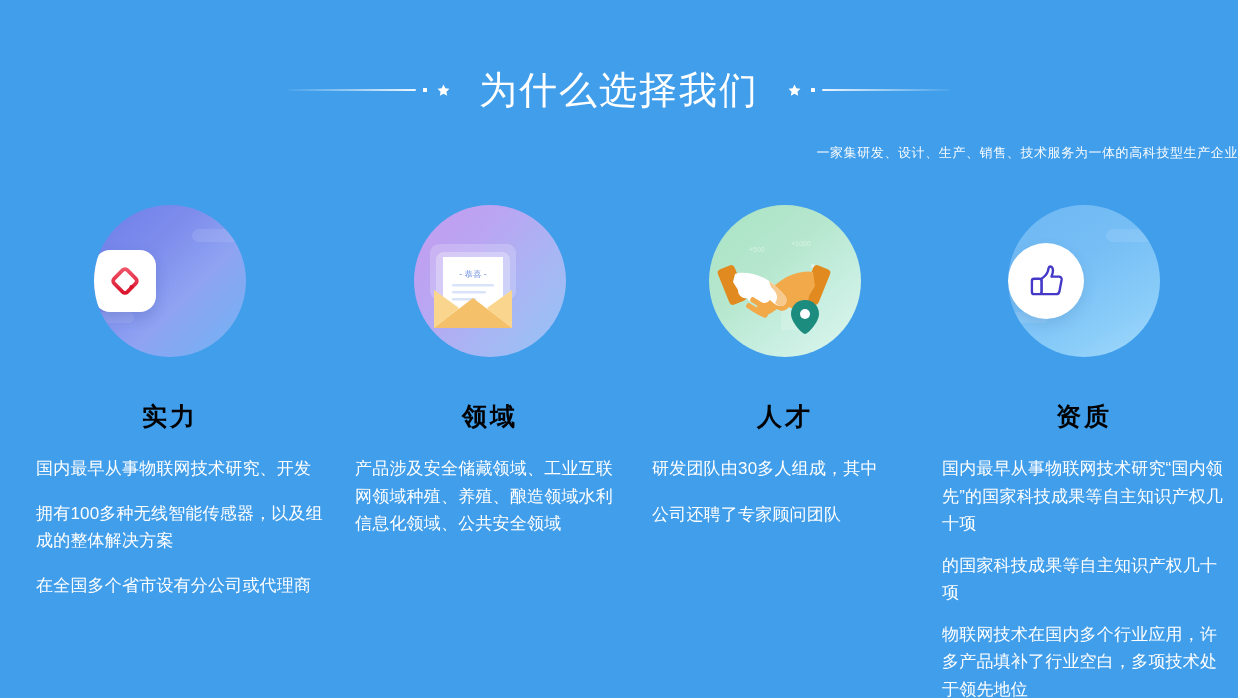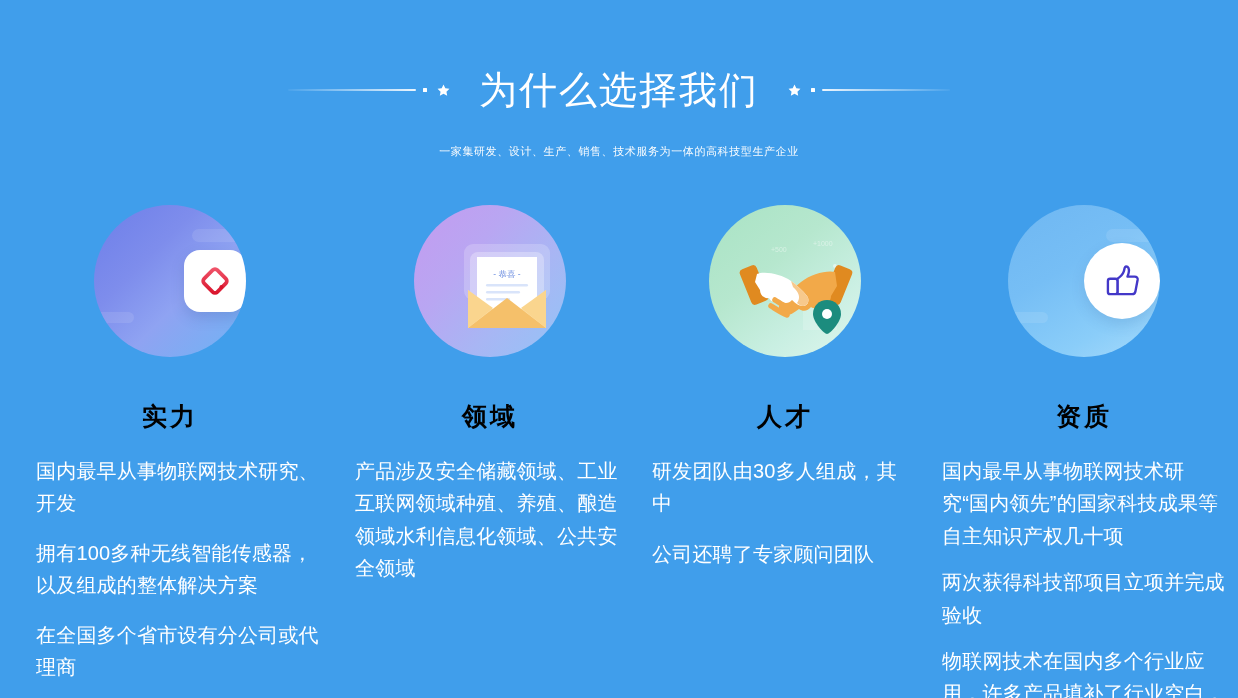--- a/index.html
+++ b/index.html
@@ -35,39 +35,39 @@
   .deco-star { width:15px; height:15px; display:block; }
   .deco.left .deco-star { margin-left:2px; }
   .deco.right .deco-star { margin-right:2px; }
 
   .page-title {
     color:#ffffff; font-size:38px; font-weight:400;
     letter-spacing:2px; margin:0 28px; white-space:nowrap;
     line-height:1;
   }
   .subtitle {
-    text-align:center; color:#ffffff; font-size:11px;
+    text-align:right; color:#ffffff; font-size:13px;
     letter-spacing:0.6px; margin-top:26px; opacity:0.97;
   }
 
   
   .columns {
     position:absolute; top:205px; left:0; width:1238px;
     display:flex;
   }
   .col { position:relative; }
   .col-1 { width:340px; }
   .col-2 { width:300px; }
   .col-3 { width:290px; }
   .col-4 { width:308px; }
 
   .icon-wrap { display:flex; justify-content:center; }
   .circle {
     width:152px; height:152px; border-radius:50%;
-    position:relative; display:flex; align-items:center; justify-content:flex-end;
+    position:relative; display:flex; align-items:center; justify-content:flex-start;
     overflow:hidden;
   }
   .circle.c1 { background:linear-gradient(135deg,#6D7EE9 0%,#7E8DEC 35%,#8FA3F2 60%,#6FB4F4 100%); }
   .circle.c2 { background:linear-gradient(130deg,#C49BF0 0%,#B9A6F2 35%,#A8B6F4 65%,#93C4F6 100%); }
   .circle.c3 { background:linear-gradient(140deg,#A9E3C4 0%,#B6E7CE 40%,#C9EFE2 70%,#DFF6EE 100%); }
   .circle.c4 { background:linear-gradient(150deg,#6FB7F2 0%,#76BEF5 40%,#8ACDF9 75%,#A6DAFB 100%); }
 
   .sheen { position:absolute; background:rgba(255,255,255,0.10); border-radius:8px; }
   .sheen.s1 { width:62px; height:13px; top:24px; right:-8px; transform:rotate(0deg); }
   .sheen.s2 { width:46px; height:11px; bottom:34px; left:-6px; }
@@ -82,21 +82,21 @@
     display:flex; align-items:center; justify-content:center;
     box-shadow:0 6px 14px rgba(40,80,150,0.15); position:relative; z-index:3;
   }
 
   .heading {
     text-align:center; color:#000000; font-size:25px; font-weight:bold;
     letter-spacing:3px; margin-top:43px;
   }
   .body-list { margin-top:22px; }
   .body-item {
-    color:#ffffff; font-size:20px; line-height:1.62;
+    color:#ffffff; font-size:17px; line-height:1.62;
     margin-bottom:14px; letter-spacing:0.2px;
   }
   .col-1 .body-list { padding-left:36px; padding-right:16px; }
   .col-2 .body-list { padding-left:15px; padding-right:10px; }
   .col-3 .body-list { padding-left:12px; padding-right:16px; }
   .col-4 .body-list { padding-left:12px; padding-right:12px; }
   .col-3 .body-item { margin-bottom:18px; }
   .col-1 .body-item { margin-bottom:17px; }
 </style>
 </head>
@@ -242,19 +242,19 @@
                        C38.2 17.2 39.5 18.8 39.2 20.6 L36.8 33.2
                        C36.5 35 35 36.4 33.2 36.4 L17 36.4 Z" fill="#ffffff" stroke="#4338C8" stroke-width="2.6" stroke-linejoin="round"></path>
               <rect x="6.5" y="19.5" width="10.5" height="17" rx="2.4" fill="#ffffff" stroke="#4338C8" stroke-width="2.6"></rect>
             </svg>
           </div>
         </div>
       </div>
       <div class="heading">资质</div>
       <div class="body-list">
         <p class="body-item">国内最早从事物联网技术研究“国内领先”的国家科技成果等自主知识产权几十项</p>
-        <p class="body-item">两次获得科技部项目立项并完成验收</p>
+        <p class="body-item">的国家科技成果等自主知识产权几十项</p>
         <p class="body-item">物联网技术在国内多个行业应用，许多产品填补了行业空白，多项技术处于领先地位</p>
       </div>
     </div>
 
   </div>
 </div>
 
 </body></html>

